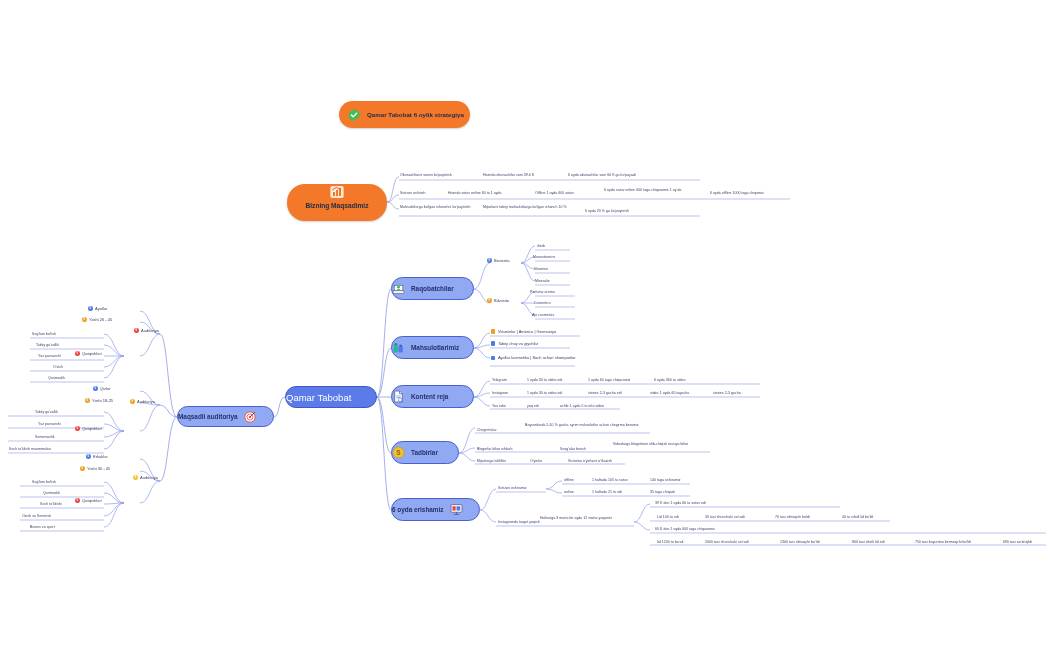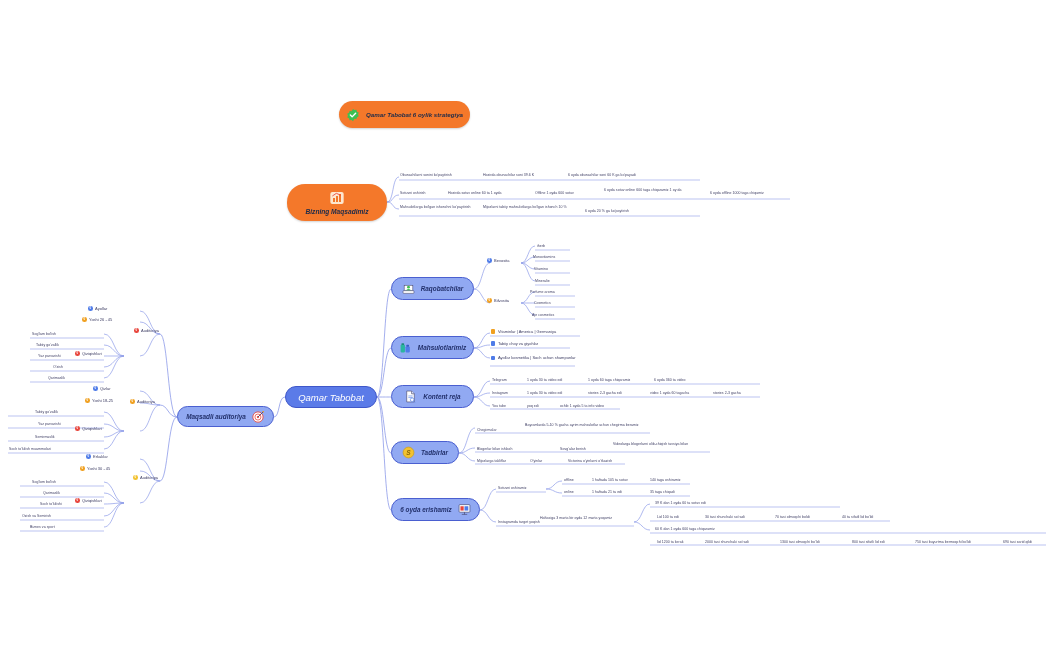--- a/index.html
+++ b/index.html
@@ -2,21 +2,21 @@
 <html><head>
 <meta charset="utf-8">
 <style>
   html,body{margin:0;padding:0;background:#ffffff;}
   body{width:1050px;height:650px;position:relative;overflow:hidden;
        font-family:"Liberation Sans","DejaVu Sans",sans-serif;color:#3b3b5c;}
   #canvas{position:absolute;left:0;top:0;width:1050px;height:650px;}
   svg#links{position:absolute;left:0;top:0;width:1050px;height:650px;pointer-events:none;}
 
   .node{position:absolute;box-sizing:border-box;display:flex;align-items:center;
-        justify-content:center;gap:6px;white-space:nowrap;font-style:italic;}
+        gap:6px;white-space:nowrap;}
 
   
   .pill-orange{background:#F4782A;border-radius:18px;color:#1d2b4a;
         font-weight:bold;box-shadow:0 1px 2px rgba(0,0,0,.18);}
   #root-node{left:339px;top:101px;width:131px;height:27px;font-size:6.2px;padding:0 8px;}
   #goals-node{left:287px;top:184px;width:100px;height:37px;font-size:6.6px;
         flex-direction:column;gap:2px;}
 
   
   .pill-blue{background:#91A9F2;border:1.2px solid #4A5FD0;border-radius:13px;

